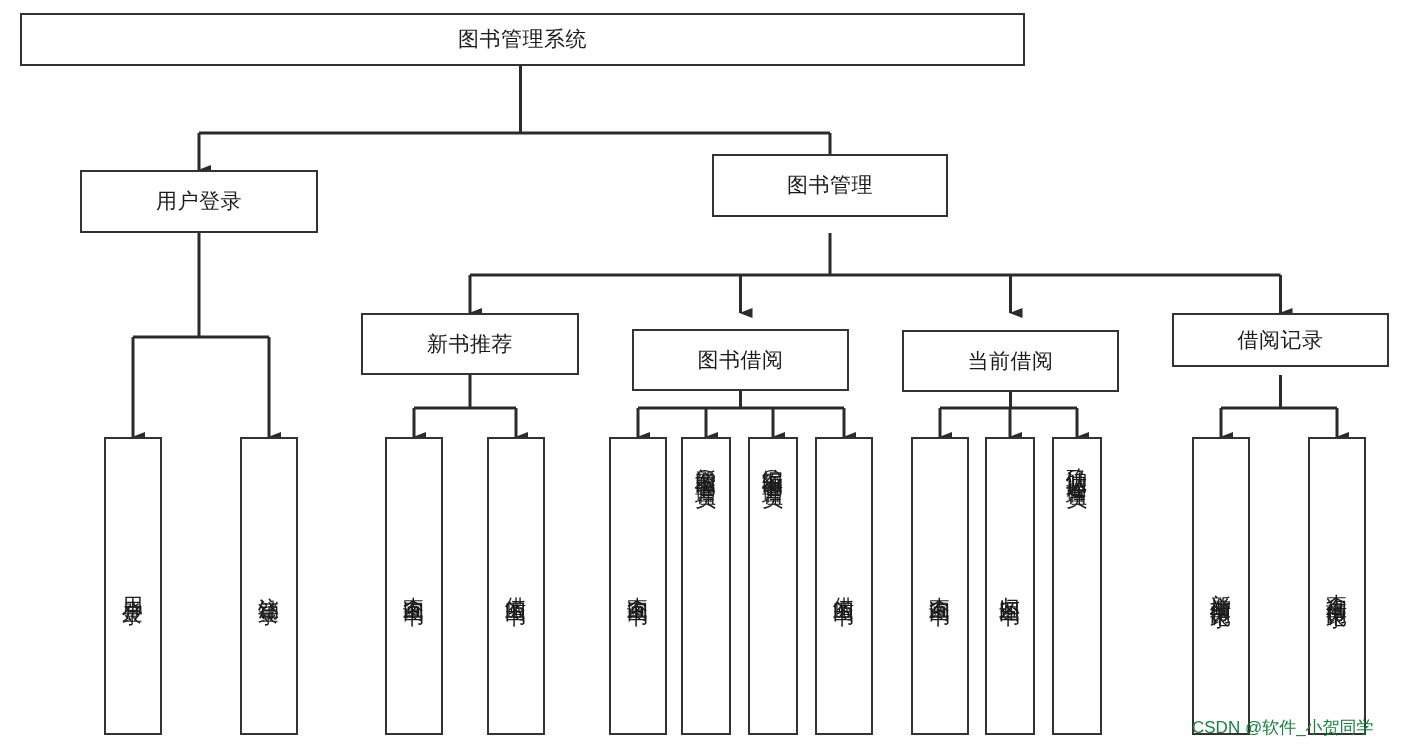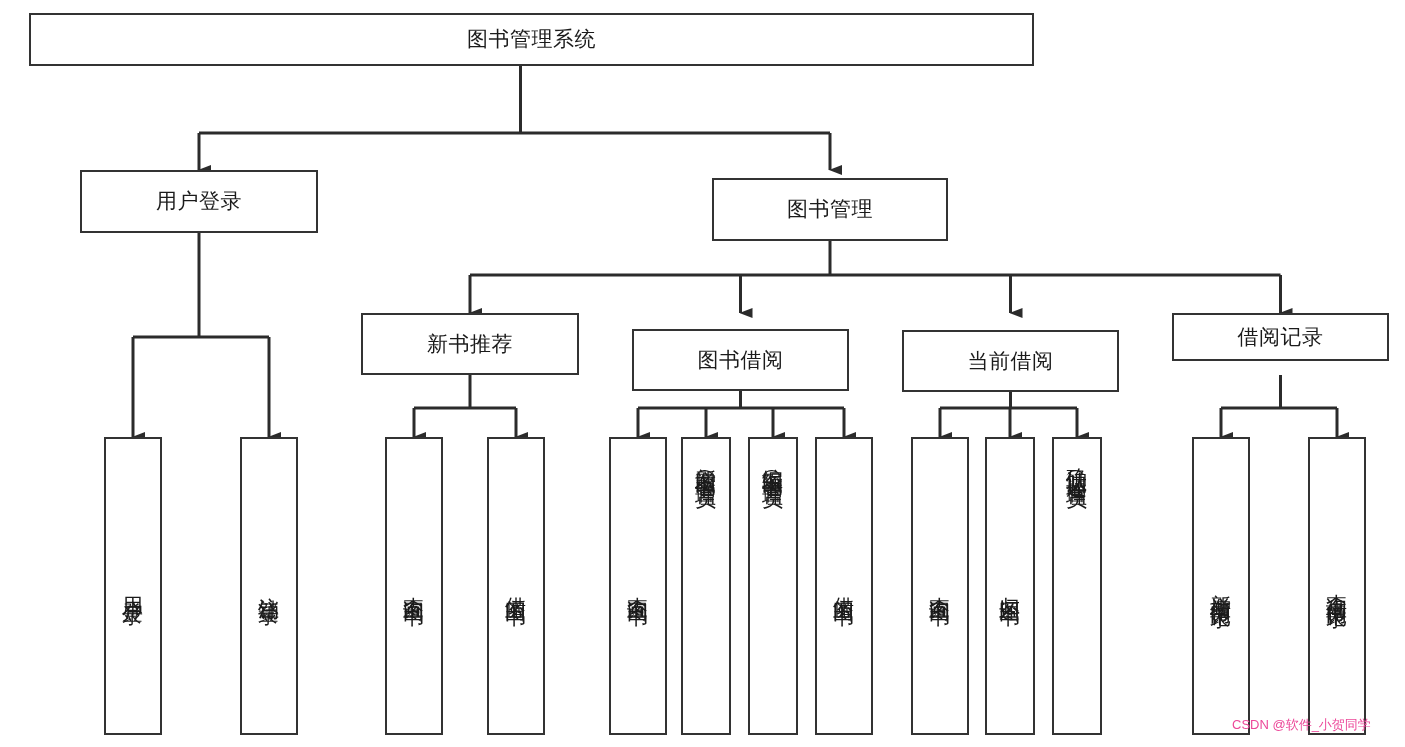--- a/index.html
+++ b/index.html
@@ -55,26 +55,25 @@
     letter-spacing: 3px;
     line-height: 1;
     white-space: nowrap;
   }
   .node.vertical.centered {
     align-items: center;
     padding-top: 0;
   }
   .watermark {
     position: absolute;
-    font-size: 13px;
-    color: #ec4899;
+    font-size: 17px;
+    color: #15803d;
     white-space: nowrap;
     z-index: 5;
     font-family: "Liberation Sans", "DejaVu Sans", sans-serif;
-    margin-left: 40px;
   }
 </style>
 </head>
 <body>
 
 <div id="canvas">
 
   <svg id="wires" viewBox="0 0 1405 747" width="1405" height="747" xmlns="http://www.w3.org/2000/svg" aria-hidden="true">
     <defs>
       <marker id="arrowhead" markerWidth="11" markerHeight="13" refX="5.5" refY="12" orient="auto" markerUnits="userSpaceOnUse">
@@ -112,39 +111,39 @@
         <line x1="1010" y1="408" x2="1010" y2="437" marker-end="url(#arrowhead)"></line>
         <line x1="1077" y1="408" x2="1077" y2="437" marker-end="url(#arrowhead)"></line>
         <line x1="1280.5" y1="375" x2="1280.5" y2="408"></line>
         <line x1="1221" y1="408" x2="1337" y2="408"></line>
         <line x1="1221" y1="408" x2="1221" y2="437" marker-end="url(#arrowhead)"></line>
         <line x1="1337" y1="408" x2="1337" y2="437" marker-end="url(#arrowhead)"></line>
       </g>
   </svg>
 
   <div id="node-layer">
-      <div class="node" style="left: 29px; top: 13px; width: 1005px; height: 53px;">
+      <div class="node" style="left: 20px; top: 13px; width: 1005px; height: 53px;">
         <span class="node-label">图书管理系统</span>
       </div>
       <div class="node" style="left: 80px; top: 170px; width: 238px; height: 63px;">
         <span class="node-label">用户登录</span>
       </div>
-      <div class="node" style="left: 712px; top: 178px; width: 236px; height: 63px;">
+      <div class="node" style="left: 712px; top: 154px; width: 236px; height: 63px;">
         <span class="node-label">图书管理</span>
       </div>
       <div class="node" style="left: 361px; top: 313px; width: 218px; height: 62px;">
         <span class="node-label">新书推荐</span>
       </div>
       <div class="node" style="left: 632px; top: 329px; width: 217px; height: 62px;">
         <span class="node-label">图书借阅</span>
       </div>
       <div class="node" style="left: 902px; top: 330px; width: 217px; height: 62px;">
         <span class="node-label">当前借阅</span>
       </div>
-      <div class="node" style="left: 1172px; top: 313px; width: 217px; height: 48px;">
+      <div class="node" style="left: 1172px; top: 313px; width: 217px; height: 54px;">
         <span class="node-label">借阅记录</span>
       </div>
       <div class="node vertical centered" style="left: 104px; top: 437px; width: 58px; height: 298px;">
         <span class="node-label">用户登录</span>
       </div>
       <div class="node vertical centered" style="left: 240px; top: 437px; width: 58px; height: 298px;">
         <span class="node-label">注销登录</span>
       </div>
       <div class="node vertical centered" style="left: 385px; top: 437px; width: 58px; height: 298px;">
         <span class="node-label">查询图书</span>

